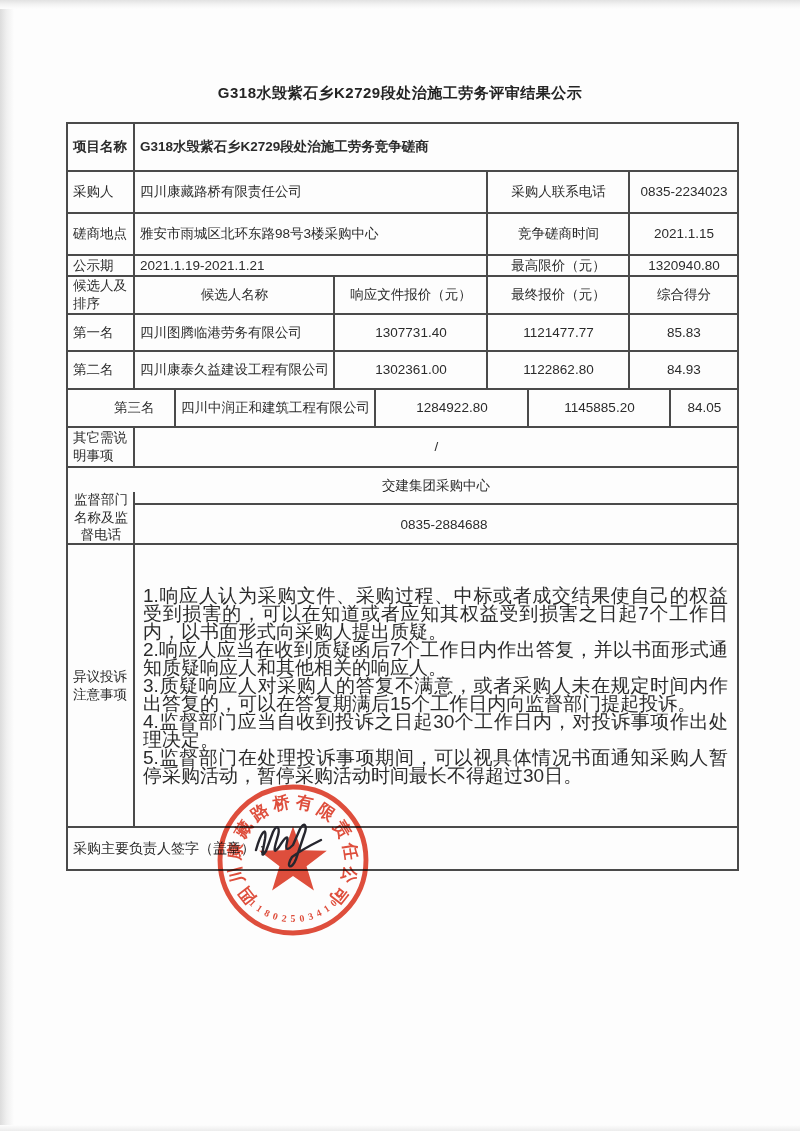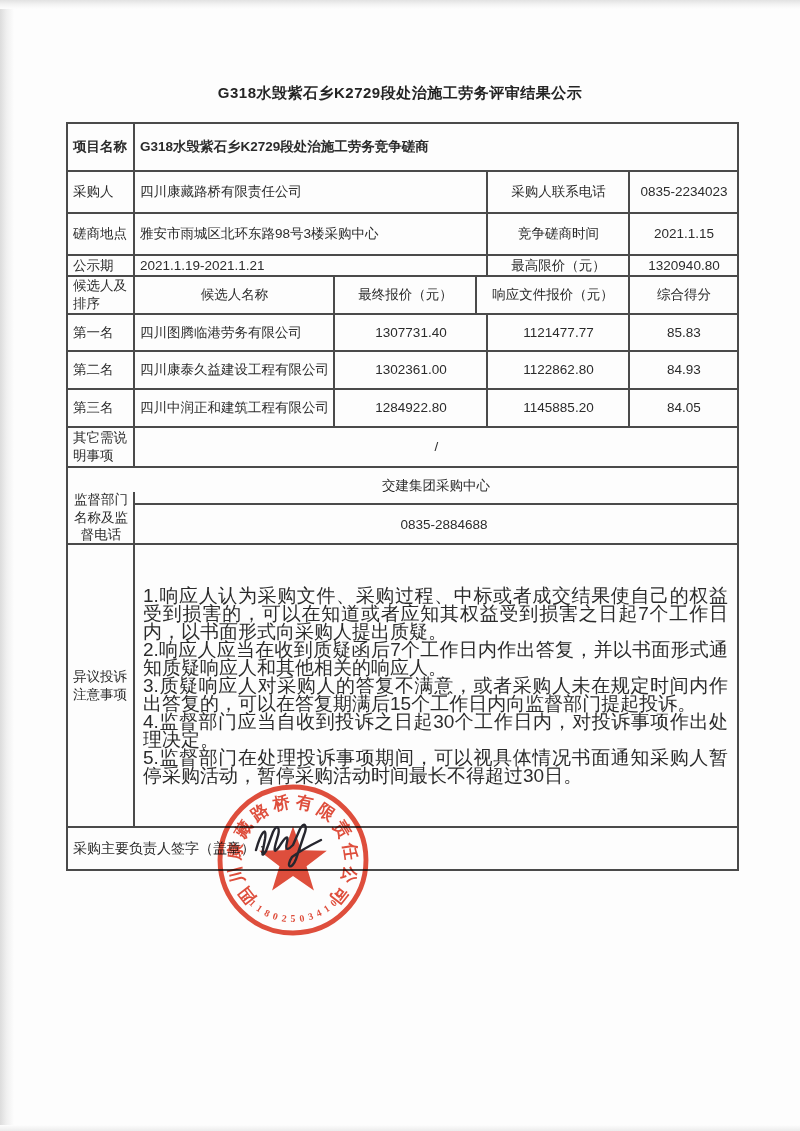--- a/index.html
+++ b/index.html
@@ -65,21 +65,21 @@
   .c-final{flex:0 0 142px;justify-content:center;text-align:center;}
   .c-score{flex:1;justify-content:center;text-align:center;}
   .c-merge{flex:1;justify-content:center;text-align:center;}
   .r1{height:48px;font-weight:bold;}
   .r2{height:42px;}
   .r3{height:42px;}
   .r4{height:21px;}
   .r5{height:38px;}
   .r6{height:37px;}
   .r7{height:38px;}
-  .r8{height:38px;}
+  .r8{height:38px;padding-left:41px;}
   .r9{height:40px;}
   .r10{height:77px;}
   .r11{height:283px;}
   .r12{height:41px;}
   .sup-content{flex:1;display:flex;flex-direction:column;padding:0;}
   .sup-sub{
     box-sizing:border-box;flex:0 0 37px;
     display:flex;align-items:center;justify-content:center;
     border-bottom:2px solid #4a4a4a;font-size:13.5px;
   }
@@ -143,22 +143,22 @@
     <div class="trow r4">
       <div class="cell c-label">公示期</div>
       <div class="cell c-val-wide">2021.1.19-2021.1.21</div>
       <div class="cell c-lab2">最高限价（元）</div>
       <div class="cell c-val2">1320940.80</div>
     </div>
 
     <div class="trow r5">
       <div class="cell c-label">候选人及排序</div>
       <div class="cell c-name-center">候选人名称</div>
+      <div class="cell c-price">响应文件报价（元）</div>
       <div class="cell c-final">最终报价（元）</div>
-      <div class="cell c-price">响应文件报价（元）</div>
       <div class="cell c-score">综合得分</div>
     </div>
 
     <div class="trow r6">
       <div class="cell c-label">第一名</div>
       <div class="cell c-name">四川图腾临港劳务有限公司</div>
       <div class="cell c-price">1307731.40</div>
       <div class="cell c-final">1121477.77</div>
       <div class="cell c-score">85.83</div>
     </div>

